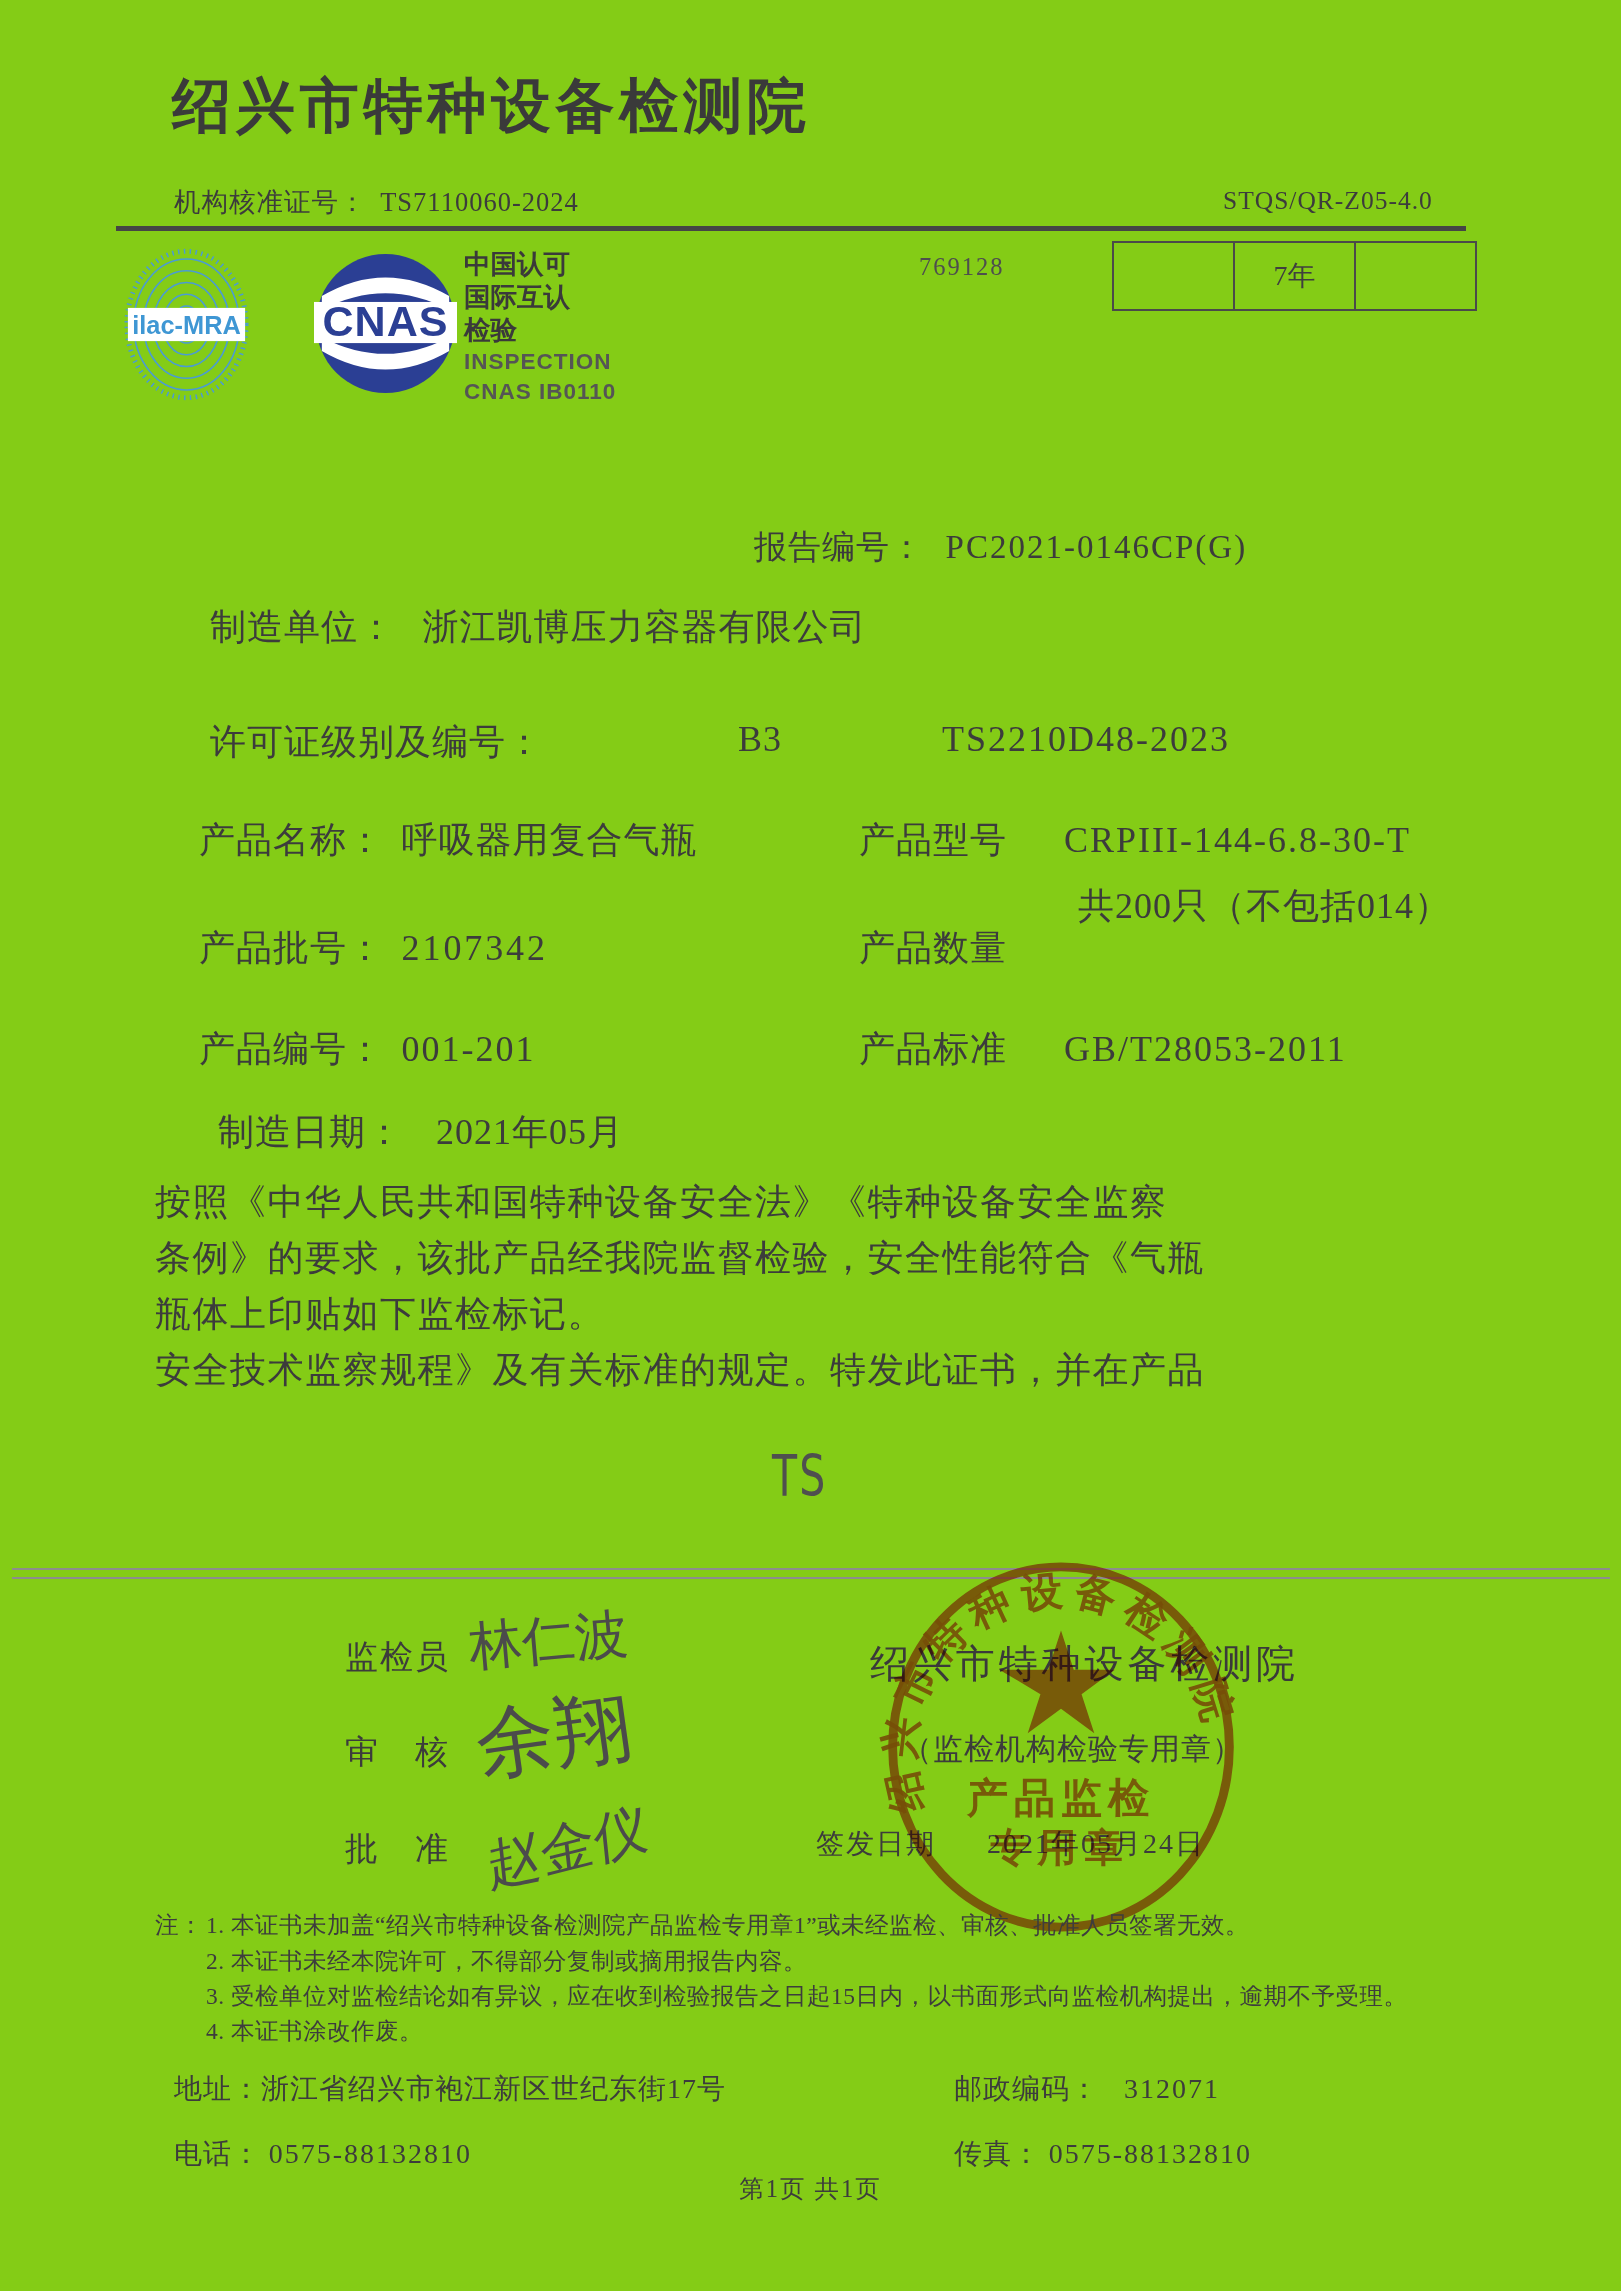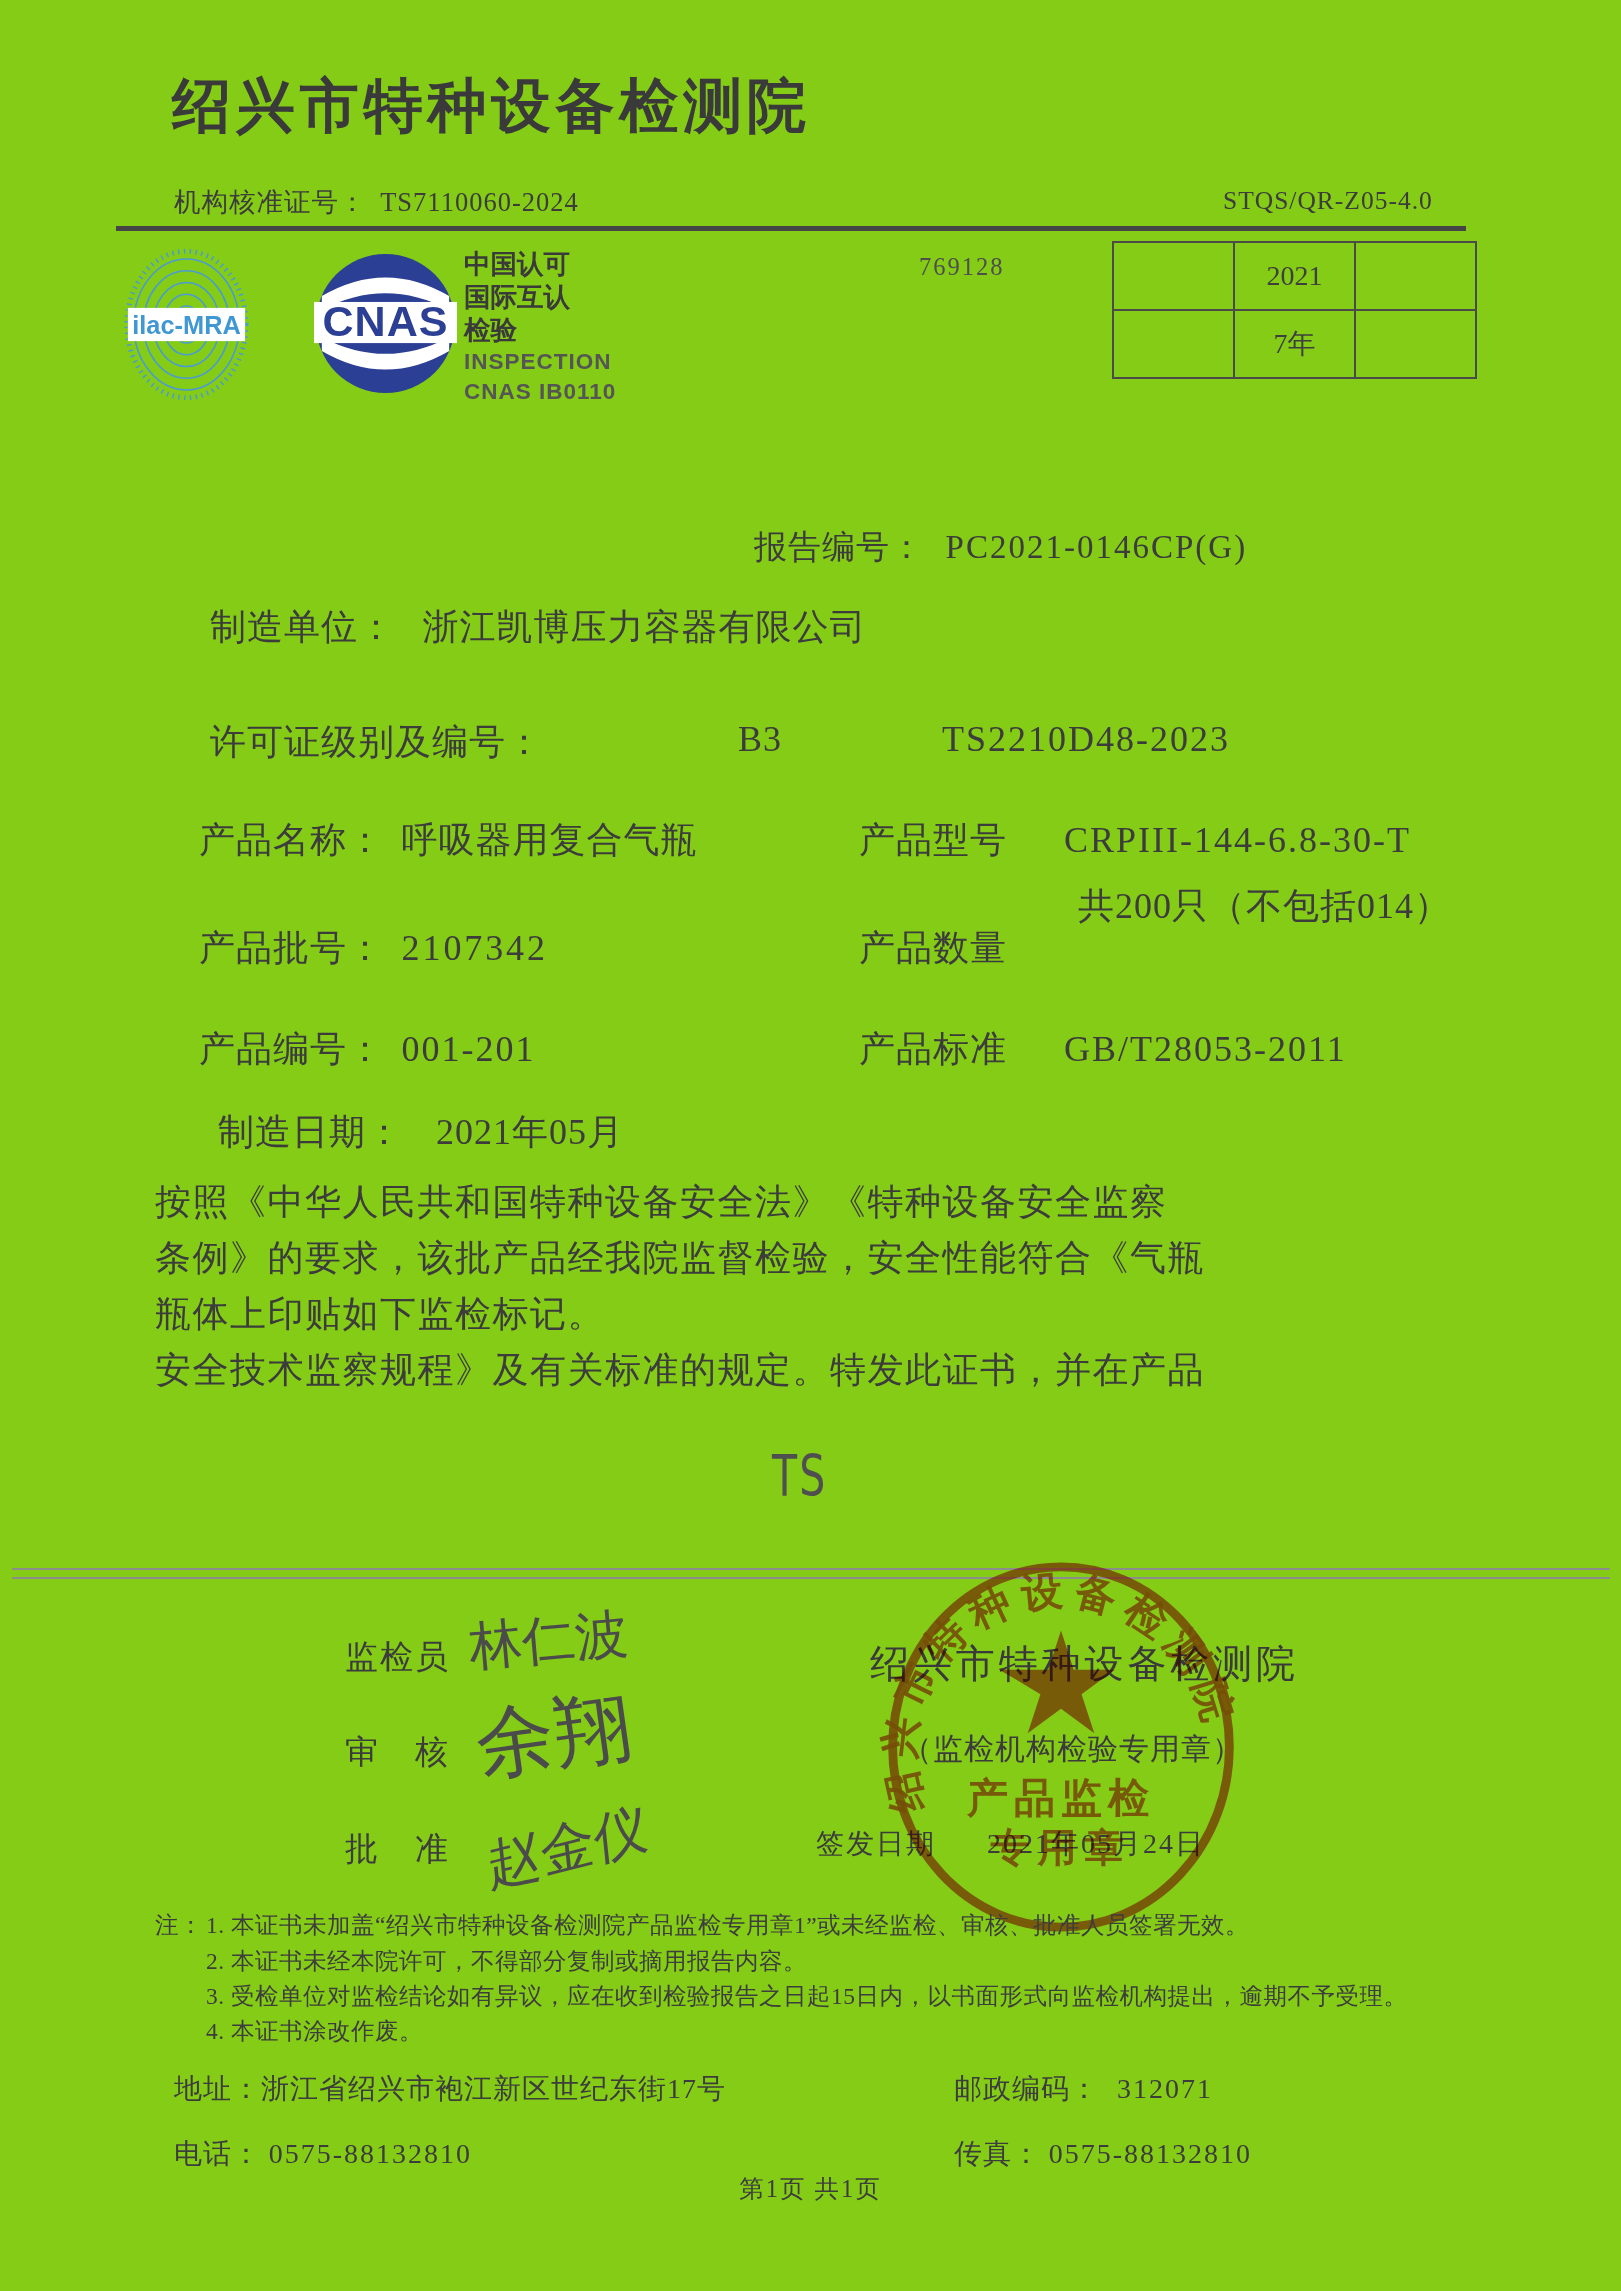--- a/index.html
+++ b/index.html
@@ -82,25 +82,20 @@
     <div class="acc-text-cjk">国际互认</div>
     <div class="acc-text-cjk">检验</div>
     <div class="acc-text-en">INSPECTION</div>
     <div class="acc-text-en">CNAS IB0110</div>
   </div>
 
   <div class="abs serial-num" style="left:919px;top:253px;">769128</div>
 
   <table class="year-table">
     <tbody>
-        <tr>
-      <td></td>
-      <td>2021</td>
-      <td></td>
-    </tr>
     <tr>
       <td></td>
       <td>7年</td>
       <td></td>
     </tr>
   </tbody>
     </table>
 
 
   <div class="abs f34" style="left:754px;top:525px;"><span>报告编号：</span><span style="margin-left:21.6px;letter-spacing:2px;text-align:right;">PC2021-0146CP(G)</span></div>
@@ -158,21 +153,21 @@
     <text x="190" y="312" text-anchor="middle" font-family="Liberation Serif, DejaVu Serif, serif" font-size="40" font-weight="bold" fill="#e2543f" opacity="0.9" letter-spacing="8">专用章</text>
   </svg>
 
   <div class="abs note" style="left:155px;top:1909px;">注：</div>
   <div class="abs note" style="left:206px;top:1909px;">1. 本证书未加盖“绍兴市特种设备检测院产品监检专用章1”或未经监检、审核、批准人员签署无效。</div>
   <div class="abs note" style="left:206px;top:1945px;">2. 本证书未经本院许可，不得部分复制或摘用报告内容。</div>
   <div class="abs note" style="left:206px;top:1980px;">3. 受检单位对监检结论如有异议，应在收到检验报告之日起15日内，以书面形式向监检机构提出，逾期不予受理。</div>
   <div class="abs note" style="left:206px;top:2015px;">4. 本证书涂改作废。</div>
 
   <div class="abs footer-line" style="left:174px;top:2070px;"><span>地址：</span><span>浙江省绍兴市袍江新区世纪东街17号</span></div>
-  <div class="abs footer-line" style="left:954px;top:2070px;"><span>邮政编码：</span><span style="margin-left:18px;letter-spacing:2px;">312071</span></div>
+  <div class="abs footer-line" style="left:954px;top:2070px;"><span>邮政编码：</span><span style="margin-left:25px;letter-spacing:2px;">312071</span></div>
 
   <div class="abs footer-line" style="left:174px;top:2135px;"><span>电话：</span><span style="margin-left:7.8px;letter-spacing:2px;">0575-88132810</span></div>
   <div class="abs footer-line" style="left:954px;top:2135px;"><span>传真：</span><span style="margin-left:7.8px;letter-spacing:2px;">0575-88132810</span></div>
 
   <div class="abs page-info" style="left:0;top:2172px;width:1621px;text-align:center;">第1页  共1页</div>
 
 </div>
 
 
 </body></html>

